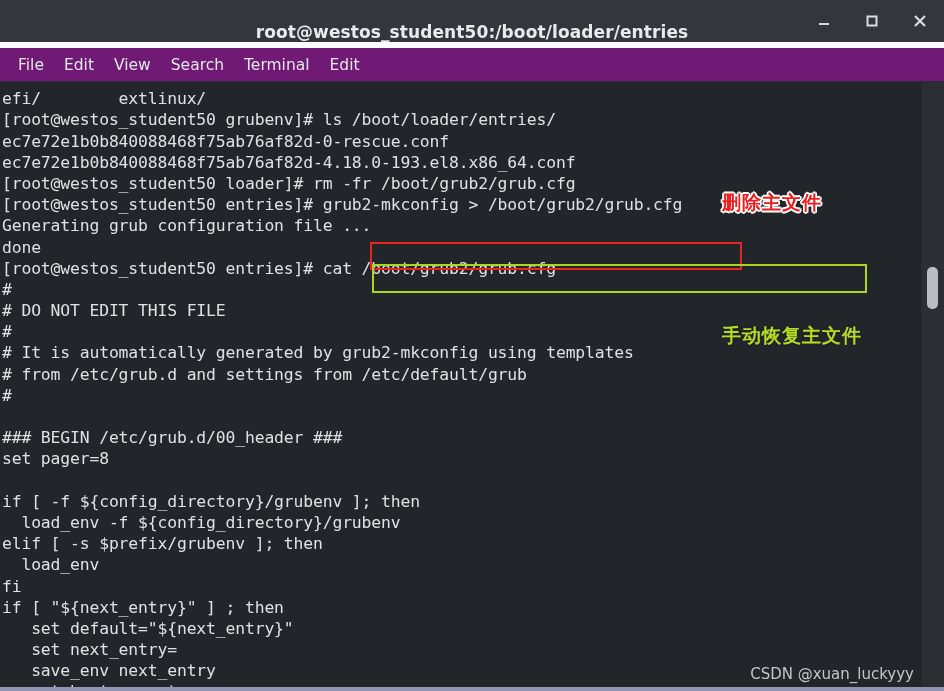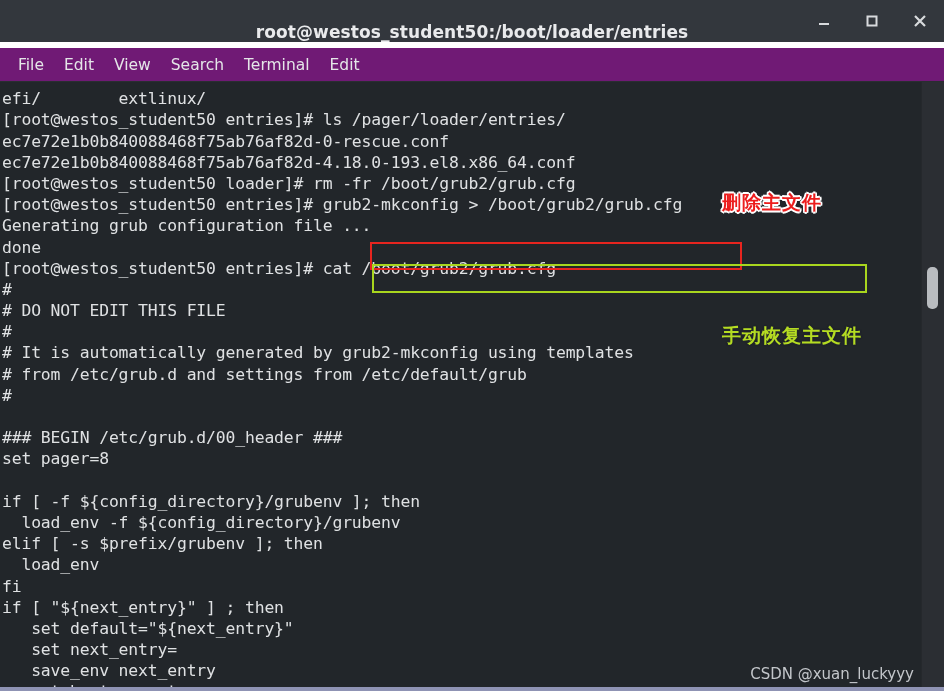--- a/index.html
+++ b/index.html
@@ -242,21 +242,21 @@
     <div class="menu-item">Search</div>
     <div class="menu-item">Terminal</div>
     <div class="menu-item">Edit</div>
   </div>
 
   <div class="term-wrap">
     <div class="term">
       <div class="term-lines" id="term-lines">
           <div class="line">                                                      </div>
           <div class="line">efi/        extlinux/</div>
-          <div class="line">[root@westos_student50 entries]# ls /pager/loader/entries/</div>
+          <div class="line">[root@westos_student50 grubenv]# ls /boot/loader/entries/</div>
           <div class="line">ec7e72e1b0b840088468f75ab76af82d-0-rescue.conf</div>
           <div class="line">ec7e72e1b0b840088468f75ab76af82d-4.18.0-193.el8.x86_64.conf</div>
           <div class="line">[root@westos_student50 loader]# rm -fr /boot/grub2/grub.cfg</div>
           <div class="line">[root@westos_student50 entries]# grub2-mkconfig &gt; /boot/grub2/grub.cfg</div>
           <div class="line">Generating grub configuration file ...</div>
           <div class="line">done</div>
           <div class="line">[root@westos_student50 entries]# cat /boot/grub2/grub.cfg</div>
           <div class="line">#</div>
           <div class="line"># DO NOT EDIT THIS FILE</div>
           <div class="line">#</div>

